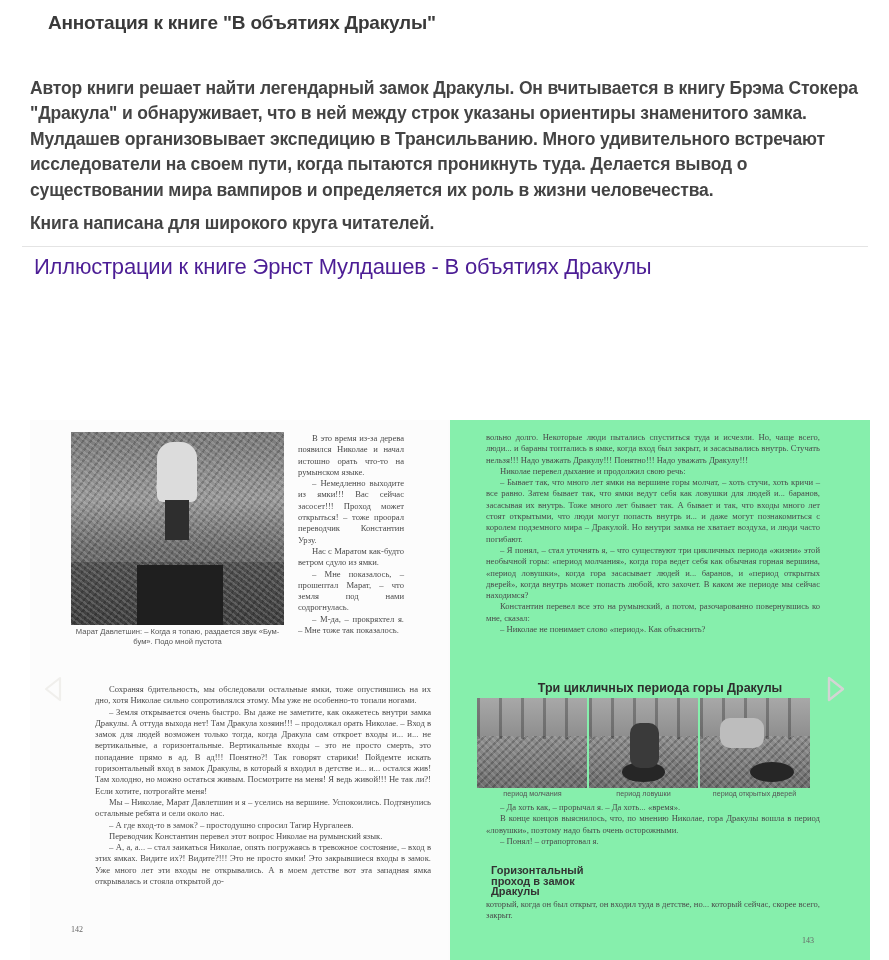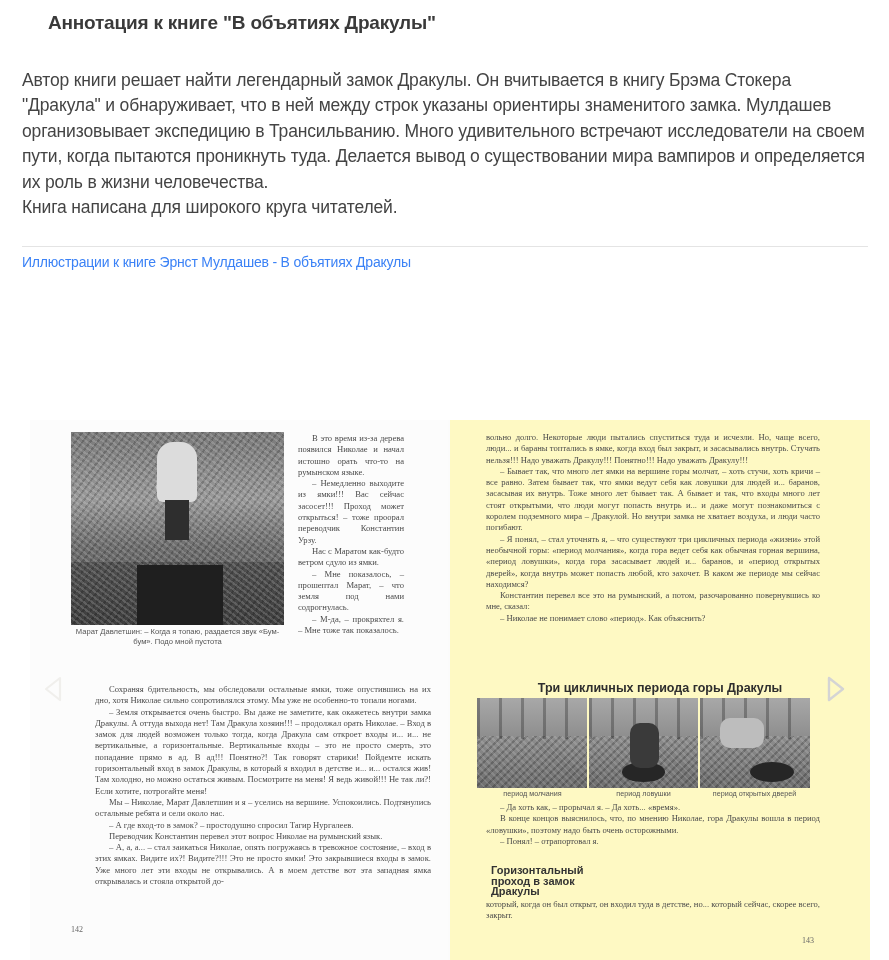--- a/index.html
+++ b/index.html
@@ -1,28 +1,28 @@
 <!DOCTYPE html>
 <html><head>
 <meta charset="utf-8">
 <style>
   html, body { margin: 0; padding: 0; background: #ffffff; }
   body { width: 889px; height: 960px; position: relative; overflow: hidden;
          font-family: "Liberation Sans", sans-serif; color: #333; }
   .annot-title { position: absolute; left: 48px; top: 12px; font-size: 19px; font-weight: bold; color: #3a3a3a; letter-spacing: -0.2px; }
   .annot-text { position: absolute; left: 22px; top: 68px; width: 850px; font-size: 17.5px; line-height: 25.4px; color: #444; letter-spacing: -0.15px; }
-  .annot-text p { margin: 0; }
+  .annot-text p { margin: 8px; font-weight: bold; }
   .divider { position: absolute; left: 22px; top: 246px; width: 846px; height: 1px; background: #e4e4e4; }
-  .ill-title { position: absolute; left: 22px; top: 254px; font-size: 14px; color: #3b82f6; letter-spacing: -0.2px; }
+  .ill-title { position: absolute; left: 34px; top: 254px; font-size: 22px; color: #4c1d95; letter-spacing: -0.2px; }
 
   .viewer { position: absolute; left: 0; top: 290px; width: 889px; height: 670px; }
   .spread { position: absolute; left: 30px; top: 130px; width: 840px; height: 540px; background: #fbfbfb; }
   .page { position: absolute; top: 0; height: 540px; background: #fcfcfc; font-family: "Liberation Serif", serif; color: #4a4a4a; }
   .page-left { left: 0; width: 418px; }
-  .page-right { left: 420px; width: 420px; background: #fef9c3; }
+  .page-right { left: 420px; width: 420px; background: #86efac; }
   .bt { font-size: 8.6px; line-height: 11.3px; text-align: justify; margin: 0; }
   .bt.ind { text-indent: 14px; }
 
   .photo-main { position: absolute; left: 41px; top: 12px; width: 213px; height: 193px;
      background:
        radial-gradient(ellipse at 45% 28%, #cfcfcf 0 6%, transparent 7%),
        linear-gradient(180deg, #7a7a7a 0%, #9a9a9a 35%, #6d6d6d 60%, #5a5a5a 100%);
      overflow: hidden; }
   .photo-main .noise { position: absolute; inset: 0;
      background-image: repeating-linear-gradient(37deg, rgba(255,255,255,0.15) 0 2px, transparent 2px 5px),
@@ -94,20 +94,21 @@
         <p class="bt ind">– А где вход-то в замок? – простодушно спросил Тагир Нургалеев.</p>
         <p class="bt ind">Переводчик Константин перевел этот вопрос Николае на румынский язык.</p>
         <p class="bt ind">– А, а, а... – стал заикаться Николае, опять погружаясь в тревожное состояние, – вход в этих ямках. Видите их?! Видите?!!! Это не просто ямки! Это закрывшиеся входы в замок. Уже много лет эти входы не открывались. А в моем детстве вот эта западная ямка открывалась и стояла открытой до-</p>
       </div>
       <div class="page-num-left">142</div>
     </div>
 
     <div class="page page-right">
       <div class="right-body-top">
         <p class="bt">вольно долго. Некоторые люди пытались спуститься туда и исчезли. Но, чаще всего, люди... и бараны топтались в ямке, когда вход был закрыт, и засасывались внутрь. Стучать нельзя!!! Надо уважать Дракулу!!! Понятно!!! Надо уважать Дракулу!!!</p>
+        <p class="bt ind">Николае перевел дыхание и продолжил свою речь:</p>
         <p class="bt ind">– Бывает так, что много лет ямки на вершине горы молчат, – хоть стучи, хоть кричи – все равно. Затем бывает так, что ямки ведут себя как ловушки для людей и... баранов, засасывая их внутрь. Тоже много лет бывает так. А бывает и так, что входы много лет стоят открытыми, что люди могут попасть внутрь и... и даже могут познакомиться с королем подземного мира – Дракулой. Но внутри замка не хватает воздуха, и люди часто погибают.</p>
         <p class="bt ind">– Я понял, – стал уточнять я, – что существуют три цикличных периода «жизни» этой необычной горы: «период молчания», когда гора ведет себя как обычная горная вершина, «период ловушки», когда гора засасывает людей и... баранов, и «период открытых дверей», когда внутрь может попасть любой, кто захочет. В каком же периоде мы сейчас находимся?</p>
         <p class="bt ind">Константин перевел все это на румынский, а потом, разочарованно повернувшись ко мне, сказал:</p>
         <p class="bt ind">– Николае не понимает слово «период». Как объяснить?</p>
       </div>
       <div class="triptych-title">Три цикличных периода горы Дракулы</div>
       <div class="triptych">
         <div class="tri-photo">
           <div class="trees"></div>
           <div class="ground"></div>

